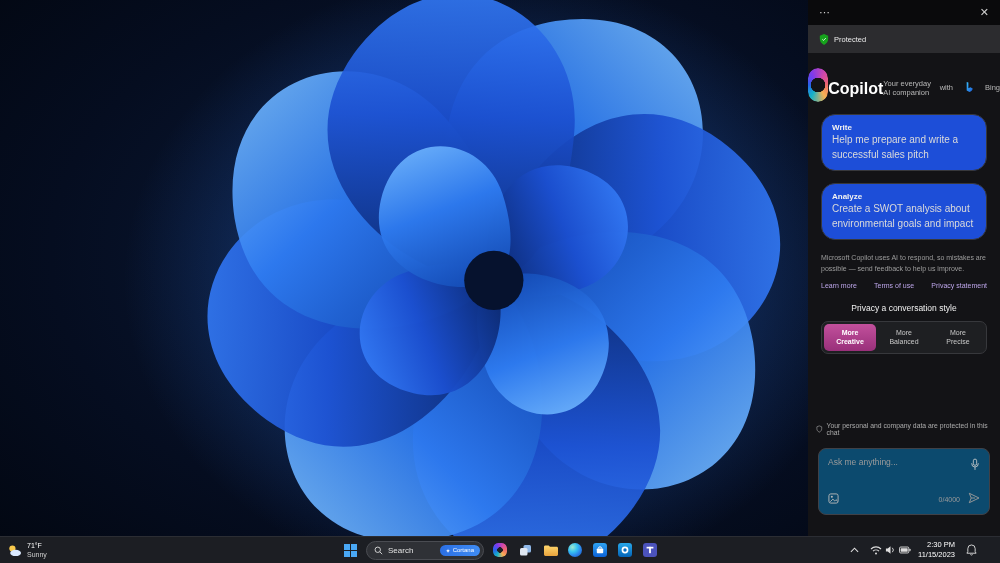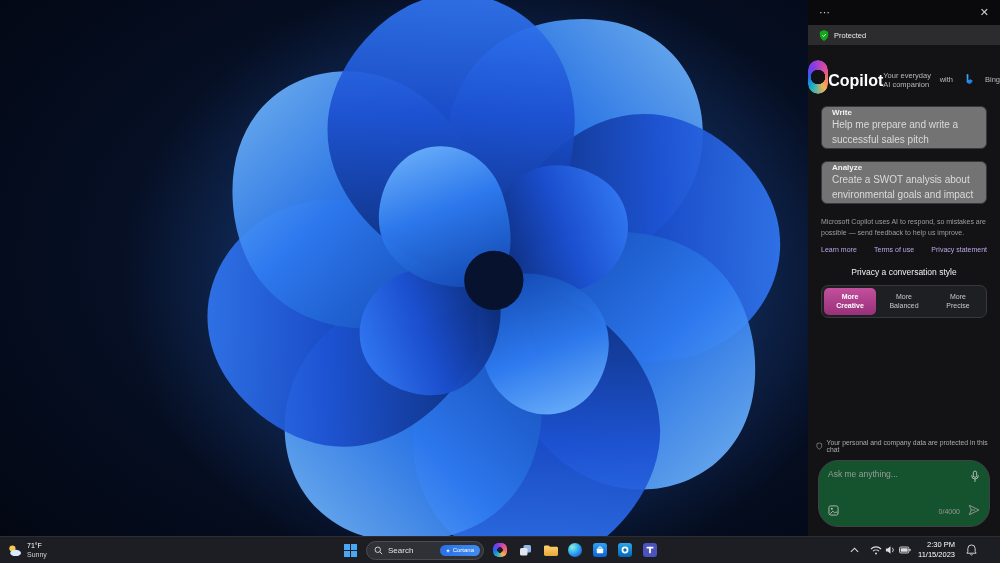--- a/index.html
+++ b/index.html
@@ -7,42 +7,42 @@
   .screen{position:relative;width:1000px;height:563px;overflow:hidden;background:#000}
 
   
   .desktop{position:absolute;left:0;top:0;right:0;bottom:27px}
   .desktop svg{width:100%;height:100%;display:block}
 
   
   .panel{position:absolute;top:0;right:0;width:192px;height:536px;background:#131316;display:flex;flex-direction:column;color:#e8e8e8}
   .panel-top{height:25px;display:flex;align-items:center;justify-content:space-between;padding:0 11px;background:#0a0a0c;flex:none}
   .icon-btn{color:#cfcfcf;font-size:11px;line-height:1;cursor:pointer}
-  .protected{height:20px;background:#2c2c2f;display:flex;align-items:center;gap:5px;padding:0 11px;font-size:7.5px;color:#e9e9e9;flex:none}
+  .protected{height:28px;background:#2c2c2f;display:flex;align-items:center;gap:5px;padding:0 11px;font-size:7.5px;color:#e9e9e9;flex:none}
   .hero{display:flex;flex-direction:row;align-items:center;margin-top:15px}
   .logo{width:34px;height:34px;border-radius:10px;
         background:conic-gradient(from 210deg,#16b3c8,#2563eb,#7c3aed,#d348a7,#ef6a6a,#f6b153,#16b3c8);
         -webkit-mask:radial-gradient(circle at 50% 50%,transparent 7px,#000 7.5px);
         mask:radial-gradient(circle at 50% 50%,transparent 7px,#000 7.5px)}
   .title{font-size:16px;font-weight:700;color:#fff;margin-top:8px}
   .subtitle{font-size:7.5px;color:#b8b8b8;margin-top:5px}
   .with-bing{display:flex;align-items:center;gap:12px;font-size:7.5px;color:#b8b8b8;margin-top:4px}
-  .card{margin:12px 13px 0;background:#737373;border:1px solid #37383c;border-radius:6px;padding:1px 10px;cursor:pointer}
+  .card{margin:12px 13px 0;background:#1d4ed8;border:1px solid #37383c;border-radius:14px;padding:8px 10px;cursor:pointer}
   .card-title{font-size:8px;font-weight:700;color:#f2f2f2}
   .card-text{font-size:10px;color:#dadada;margin-top:1px;line-height:1.45}
   .disclaimer{margin:13px 13px 0;font-size:7px;color:#9d9d9d;line-height:1.55}
   .links{display:flex;justify-content:space-between;margin:7px 13px 0}
   .links a{font-size:7px;color:#bda6ea;text-decoration:none;cursor:pointer}
   .style-label{text-align:center;font-size:8.5px;color:#f0f0f0;margin-top:14px}
   .segs{display:flex;margin:8px 13px 0;background:#1e1f22;border:1px solid #37383c;border-radius:7px;padding:2px;gap:2px}
   .seg{flex:1;border:none;background:transparent;color:#c9c9c9;font-size:7px;line-height:1.4;padding:4px 0;border-radius:5px;white-space:pre-line;font-family:inherit;cursor:pointer;text-align:center}
   .seg.selected{background:linear-gradient(180deg,#c2509c,#99307a);color:#fff;font-weight:700}
   .bottom{margin-top:auto;padding-bottom:9px}
   .privacy{display:flex;align-items:center;justify-content:center;gap:4px;font-size:6.8px;color:#ababab;margin:0 8px 7px}
-  .inputbox{margin:0 10px;background:#14532d;border:1px solid #404147;border-radius:20px;padding:8px 9px 6px}
+  .inputbox{margin:12px 10px;background:#0c4a6e;border:1px solid #404147;border-radius:8px;padding:8px 9px 6px}
   .input-row{display:flex;align-items:flex-start;gap:6px}
   .input-row input{flex:1;background:transparent;border:none;outline:none;color:#e8e8e8;font-size:8.5px;font-family:inherit;padding:0}
   .input-row input::placeholder{color:#9a9a9a}
   .input-actions{display:flex;align-items:center;margin-top:15px;gap:8px}
   .counter{margin-left:auto;font-size:7px;color:#9a9a9a}
 
   
   .taskbar{position:absolute;left:0;right:0;bottom:0;height:27px;background:#1c1e23;border-top:1px solid #2b2d33;display:flex;align-items:center}
   .weather{position:absolute;left:7px;display:flex;align-items:center;gap:5px;cursor:pointer}
   .weather-text div{line-height:1.3}

